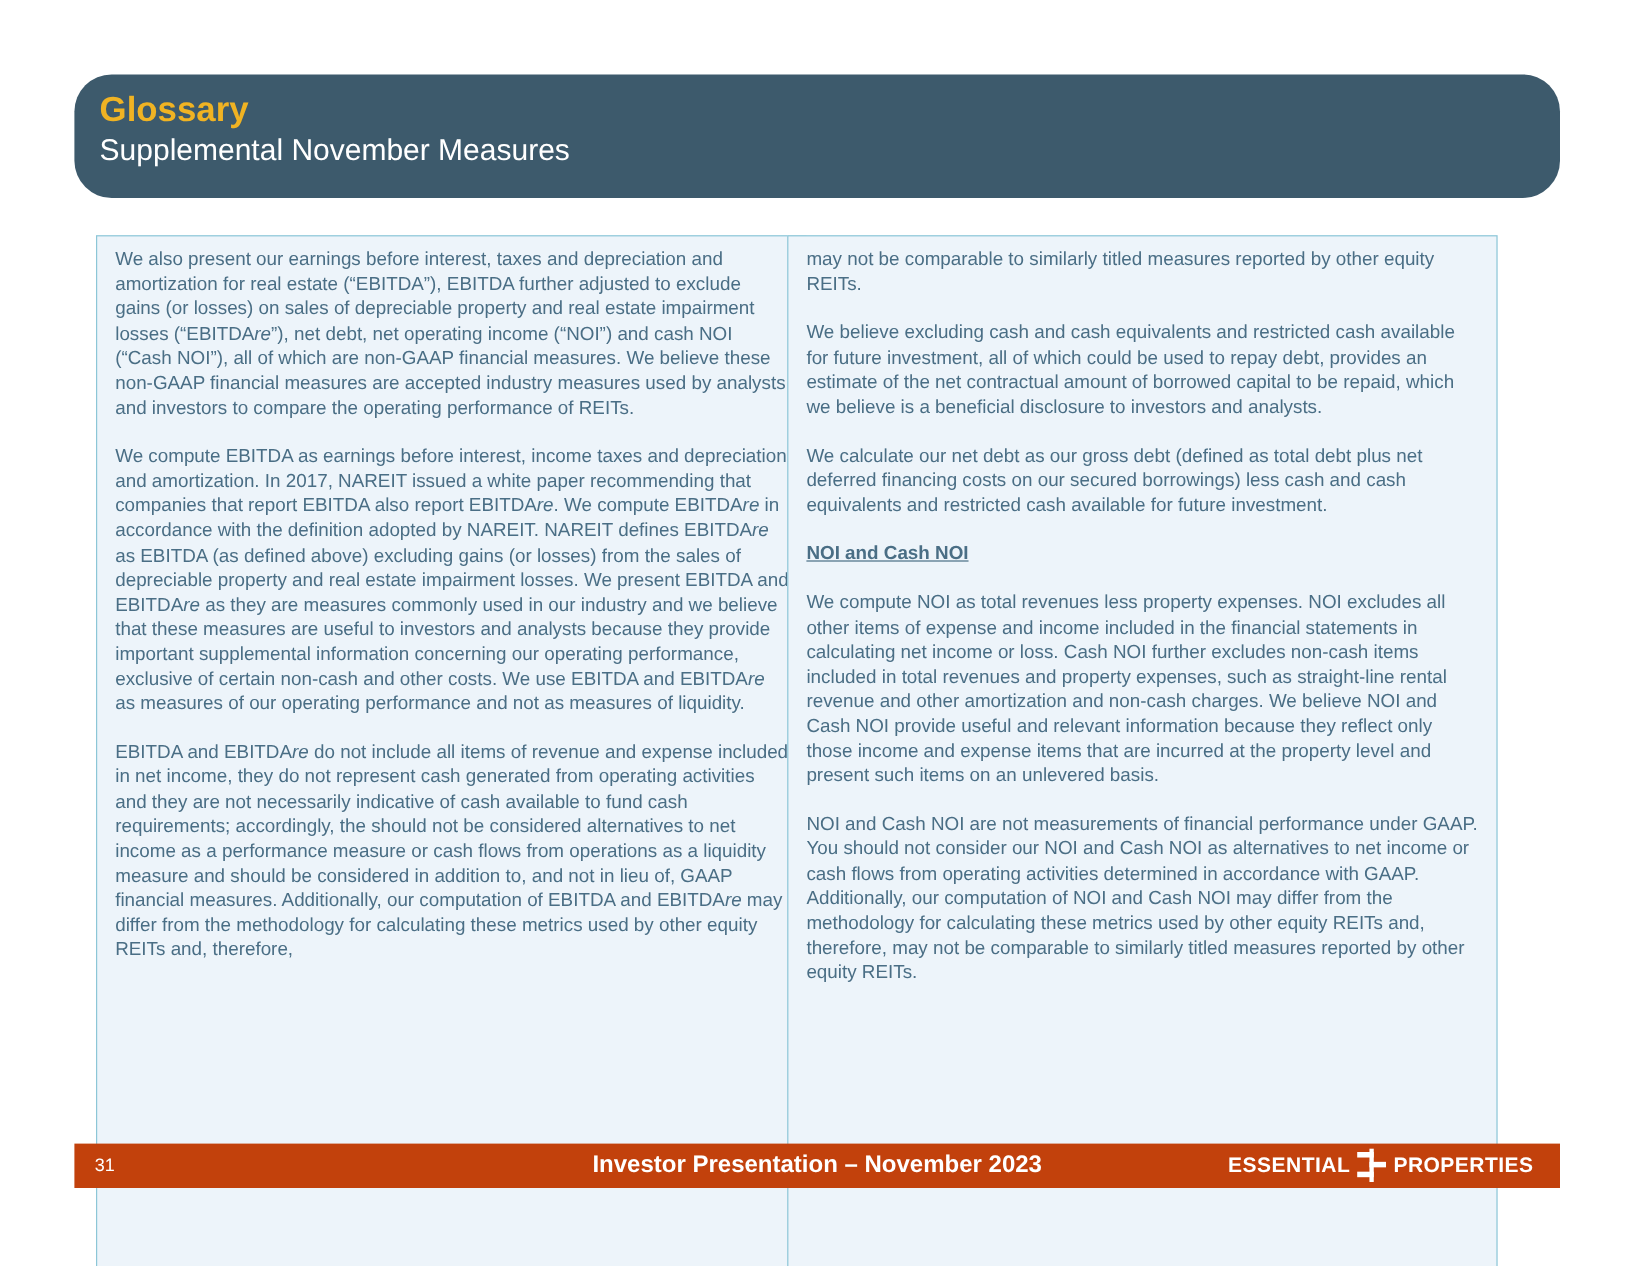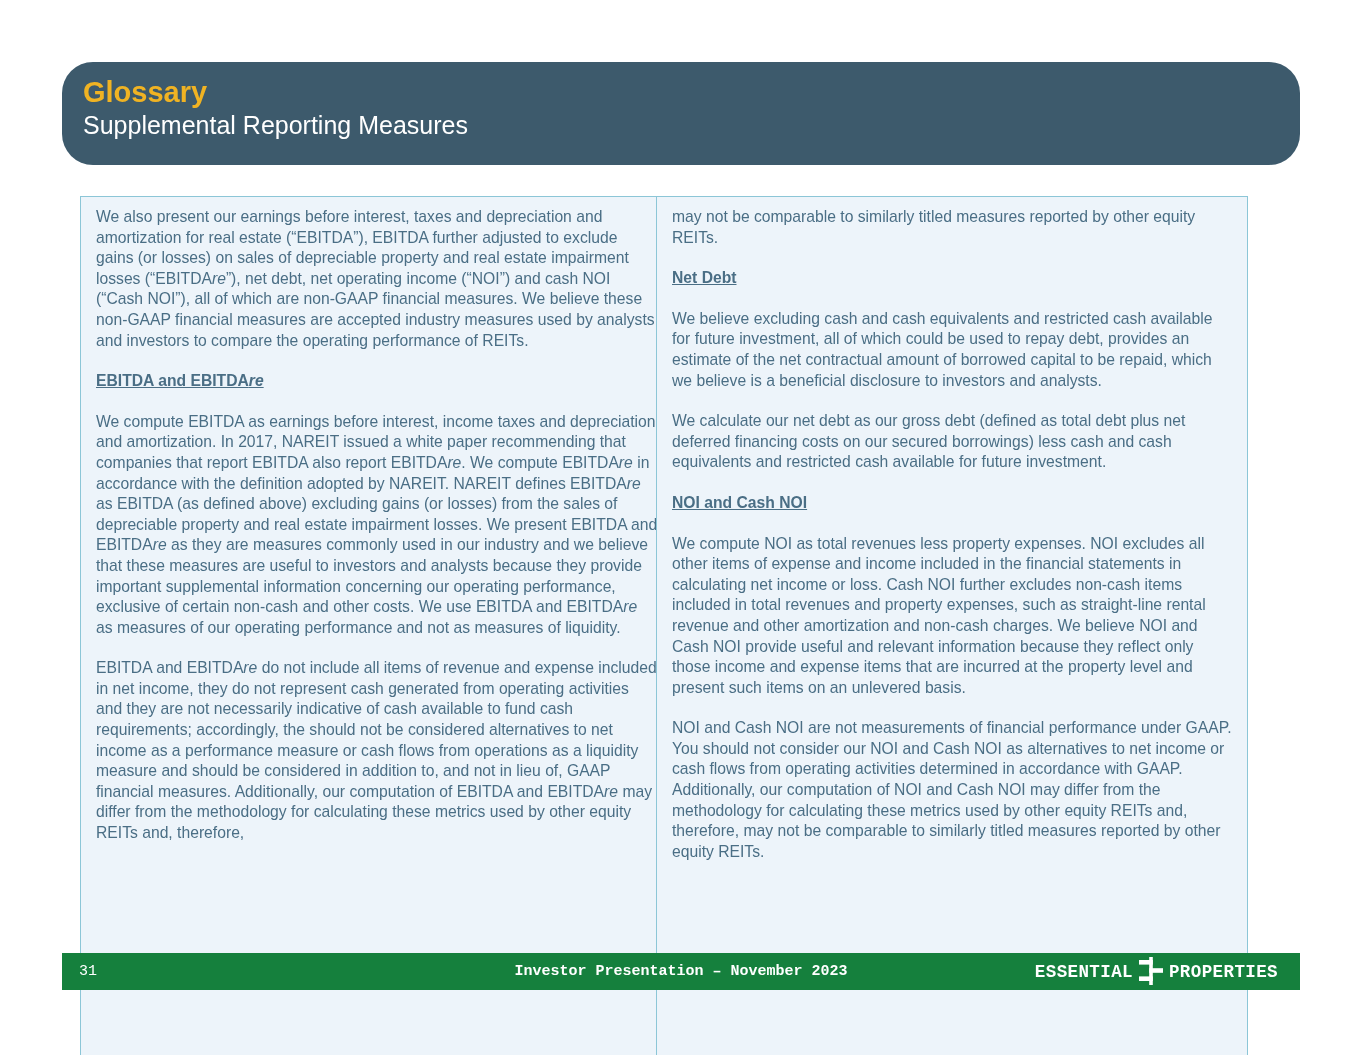--- a/index.html
+++ b/index.html
@@ -24,56 +24,54 @@
     padding:10px 13px 10px 15px;
     color:#4a6e85;font-size:15.7px;line-height:20.6px;
   }
   .panel-left{left:80px;}
   .panel-right{left:656px;}
   .box-para{margin:0 0 20px 0;}
   .box-heading{margin:0 0 20px 0;font-weight:bold;text-decoration:underline;}
   .box-para i, .box-heading i{font-style:italic;}
   .footer-band{
     position:absolute;left:62px;top:953px;width:1238px;height:37px;
-    background:#15803d;color:#ffffff;font-family:Liberation Mono, monospace;
+    background:#c2410c;color:#ffffff;
   }
   .page-number{
     position:absolute;left:17px;top:0;height:37px;display:flex;align-items:center;
     font-size:15px;
   }
   .footer-center{
     position:absolute;left:0;right:0;top:0;height:37px;
     display:flex;align-items:center;justify-content:center;
-    font-size:15px;font-weight:bold;text-align:center;
+    font-size:20px;font-weight:bold;text-align:center;
   }
   .logo{
     position:absolute;right:22px;top:0;height:37px;
     display:flex;align-items:center;gap:5px;
     font-size:17.5px;font-weight:bold;letter-spacing:0.4px;
   }
   .logo-mark{display:block;}
 </style>
 </head>
 <body>
 
 <div class="header-band">
   <div class="header-title">Glossary</div>
-  <div class="header-subtitle">Supplemental Reporting Measures</div>
+  <div class="header-subtitle">Supplemental November Measures</div>
 </div>
 
 <div class="panel panel-left">
     <div class="box-para">We also present our earnings before interest, taxes and depreciation and amortization for real estate (“EBITDA”), EBITDA further adjusted to exclude gains (or losses) on sales of depreciable property and real estate impairment losses (“EBITDA<i>re</i>”), net debt, net operating income (“NOI”) and cash NOI (“Cash NOI”), all of which are non-GAAP financial measures. We believe these non-GAAP financial measures are accepted industry measures used by analysts and investors to compare the operating performance of REITs.</div>
-    <div class="box-heading">EBITDA and EBITDA<i>re</i></div>
     <div class="box-para">We compute EBITDA as earnings before interest, income taxes and depreciation and amortization. In 2017, NAREIT issued a white paper recommending that companies that report EBITDA also report EBITDA<i>re</i>. We compute EBITDA<i>re</i> in accordance with the definition adopted by NAREIT. NAREIT defines EBITDA<i>re</i> as EBITDA (as defined above) excluding gains (or losses) from the sales of depreciable property and real estate impairment losses. We present EBITDA and EBITDA<i>re</i> as they are measures commonly used in our industry and we believe that these measures are useful to investors and analysts because they provide important supplemental information concerning our operating performance, exclusive of certain non-cash and other costs. We use EBITDA and EBITDA<i>re</i> as measures of our operating performance and not as measures of liquidity.</div>
     <div class="box-para">EBITDA and EBITDA<i>re</i> do not include all items of revenue and expense included in net income, they do not represent cash generated from operating activities and they are not necessarily indicative of cash available to fund cash requirements; accordingly, the should not be considered alternatives to net income as a performance measure or cash flows from operations as a liquidity measure and should be considered in addition to, and not in lieu of, GAAP financial measures. Additionally, our computation of EBITDA and EBITDA<i>re</i> may differ from the methodology for calculating these metrics used by other equity REITs and, therefore,</div>
   </div>
 
 <div class="panel panel-right">
     <div class="box-para">may not be comparable to similarly titled measures reported by other equity REITs.</div>
-    <div class="box-heading">Net Debt</div>
     <div class="box-para">We believe excluding cash and cash equivalents and restricted cash available for future investment, all of which could be used to repay debt, provides an estimate of the net contractual amount of borrowed capital to be repaid, which we believe is a beneficial disclosure to investors and analysts.</div>
     <div class="box-para">We calculate our net debt as our gross debt (defined as total debt plus net deferred financing costs on our secured borrowings) less cash and cash equivalents and restricted cash available for future investment.</div>
     <div class="box-heading">NOI and Cash NOI</div>
     <div class="box-para">We compute NOI as total revenues less property expenses. NOI excludes all other items of expense and income included in the financial statements in calculating net income or loss. Cash NOI further excludes non-cash items included in total revenues and property expenses, such as straight-line rental revenue and other amortization and non-cash charges. We believe NOI and Cash NOI provide useful and relevant information because they reflect only those income and expense items that are incurred at the property level and present such items on an unlevered basis.</div>
     <div class="box-para">NOI and Cash NOI are not measurements of financial performance under GAAP. You should not consider our NOI and Cash NOI as alternatives to net income or cash flows from operating activities determined in accordance with GAAP. Additionally, our computation of NOI and Cash NOI may differ from the methodology for calculating these metrics used by other equity REITs and, therefore, may not be comparable to similarly titled measures reported by other equity REITs.</div>
   </div>
 
 <div class="footer-band">
   <div class="page-number">31</div>
   <div class="footer-center">Investor Presentation – November 2023</div>

